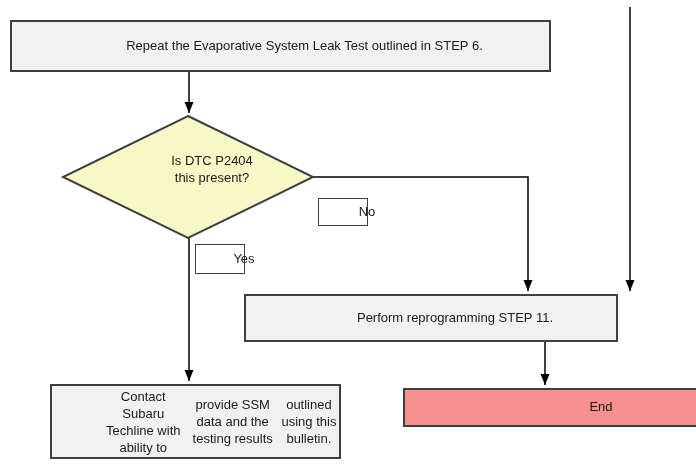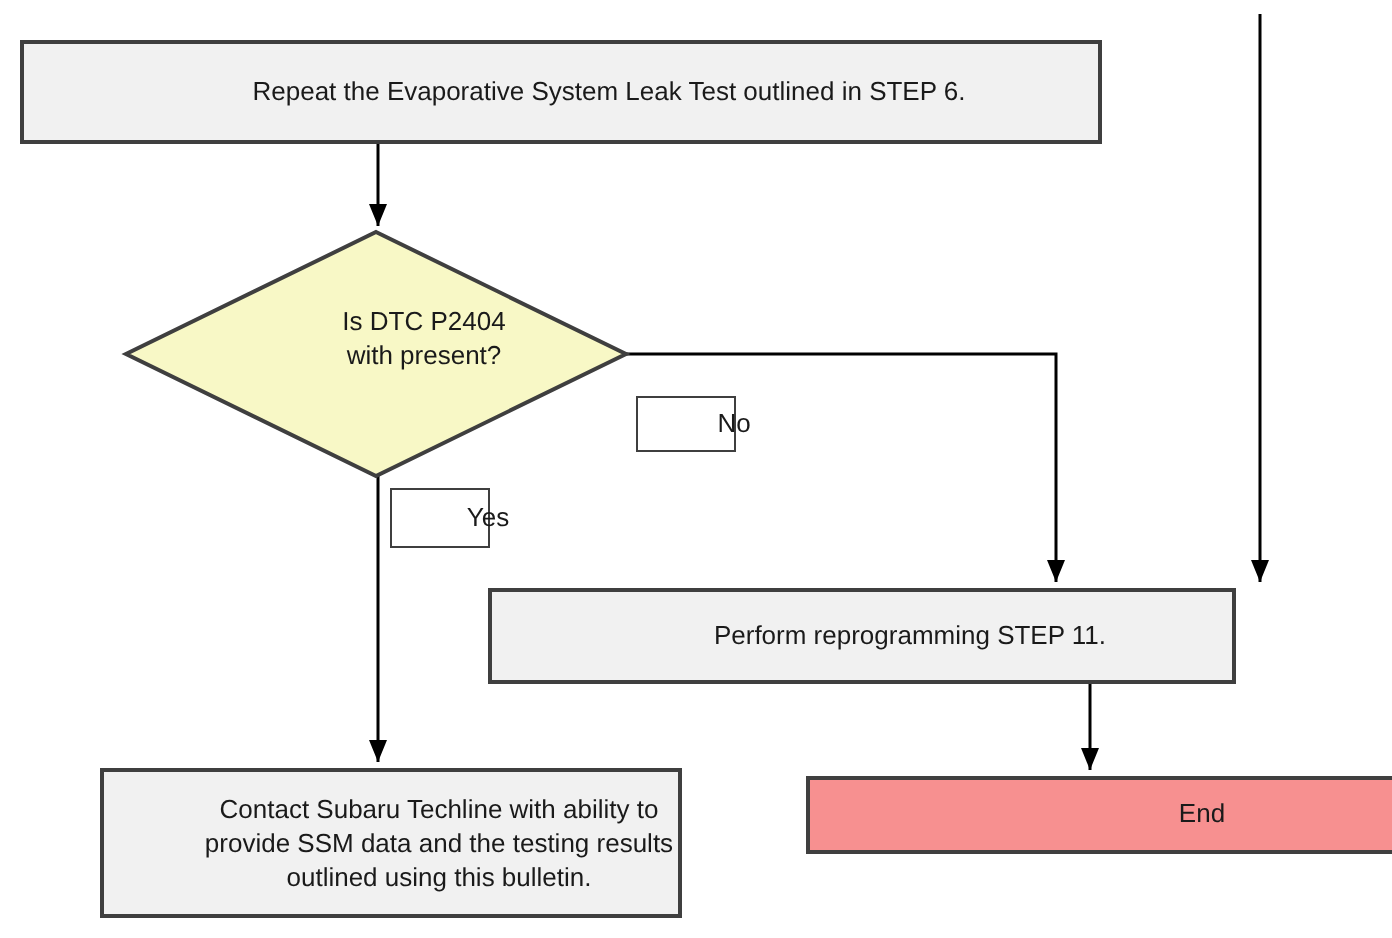--- a/index.html
+++ b/index.html
@@ -26,21 +26,21 @@
     text-align: center;
     font-size: 13px;
     line-height: 1.25;
     padding-left: 48px;
   }
   .process {
     border: 2px solid #3f3f3f;
   }
   #repeat-box   { left: 10px;  top: 20px;  width: 541px; height: 52px; }
   #reprogram-box{ left: 244px; top: 294px; width: 374px; height: 48px; }
-  #contact-box  { left: 50px;  top: 384px; width: 291px; height: 75px; flex-direction: column; line-height: 17px; }
+  #contact-box  { left: 50px;  top: 384px; width: 291px; height: 75px; line-height: 17px; }
   #end-box      { left: 403px; top: 388px; width: 348px; height: 39px; border: 2px solid #3f3f3f; }
   .label-box {
     background: #ffffff;
     border: 1.5px solid #3f3f3f;
   }
   #no-box  { left: 318px; top: 198px; width: 50px; height: 28px; text-align: right; }
   #yes-box { left: 195px; top: 244px; width: 41px; height: 30px; }
   #decision-text {
     left: 88px; top: 152px; width: 200px;
     flex-direction: column;
@@ -73,21 +73,21 @@
 
     <polygon points="188,116 313,177 188,238 63,177" stroke="#3f3f3f" stroke-width="2" style="fill: rgb(248, 248, 198);"></polygon>
   </svg>
 
   <div class="node process" id="repeat-box" style="background-color: rgb(241, 241, 241);">
     <span>Repeat the Evaporative System Leak Test outlined in STEP 6.</span>
   </div>
 
   <div class="node" id="decision-text">
     <span class="line-span">Is DTC P2404</span>
-    <span class="line-span">with present?</span>
+    <span class="line-span">this present?</span>
   </div>
 
   <div class="node label-box" id="no-box">
     <span>No</span>
   </div>
 
   <div class="node label-box" id="yes-box">
     <span>Yes</span>
   </div>
 

